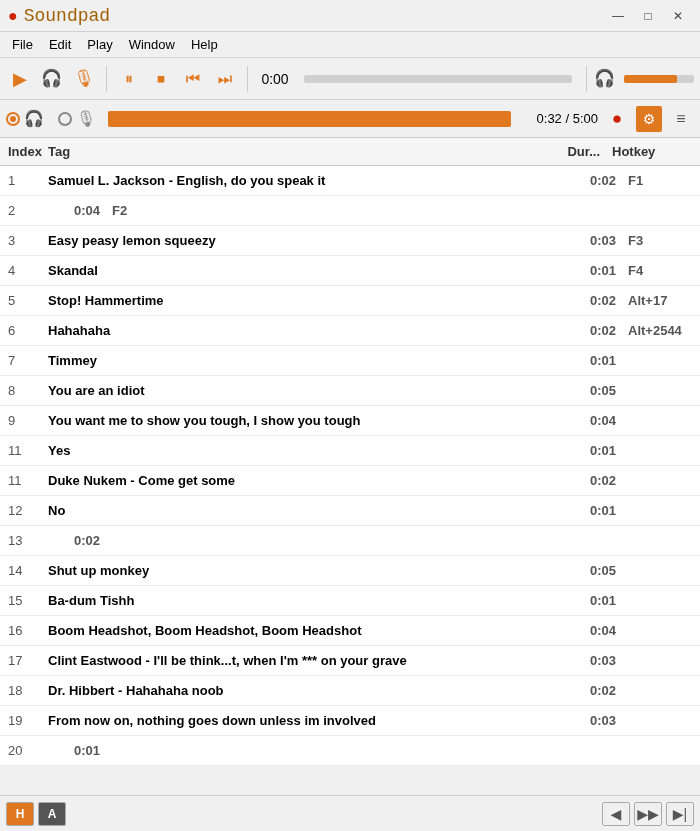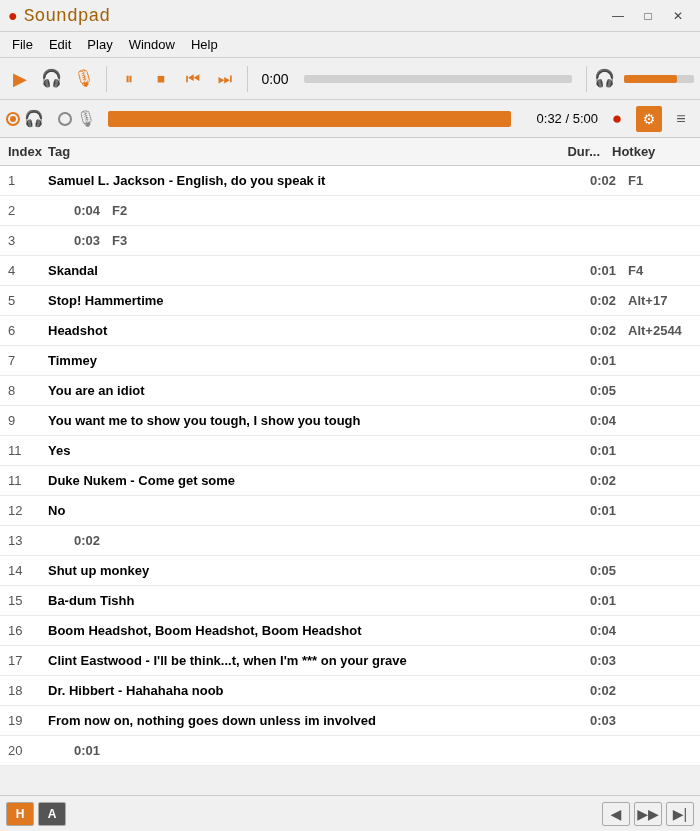--- a/index.html
+++ b/index.html
@@ -366,38 +366,39 @@
       <div class="col-dur">0:02</div>
       <div class="col-hotkey">F1</div>
     </div>
     <div class="table-row">
       <div class="col-index">2</div>
       <div class="col-dur">0:04</div>
       <div class="col-hotkey">F2</div>
     </div>
     <div class="table-row">
       <div class="col-index">3</div>
+      <div class="col-tag">Easy peasy lemon squeezy</div>
       <div class="col-dur">0:03</div>
       <div class="col-hotkey">F3</div>
     </div>
     <div class="table-row">
       <div class="col-index">4</div>
       <div class="col-tag">Skandal</div>
       <div class="col-dur">0:01</div>
       <div class="col-hotkey">F4</div>
     </div>
     <div class="table-row">
       <div class="col-index">5</div>
       <div class="col-tag">Stop! Hammertime</div>
       <div class="col-dur">0:02</div>
       <div class="col-hotkey">Alt+17</div>
     </div>
     <div class="table-row">
       <div class="col-index">6</div>
-      <div class="col-tag">Headshot</div>
+      <div class="col-tag">Hahahaha</div>
       <div class="col-dur">0:02</div>
       <div class="col-hotkey">Alt+2544</div>
     </div>
     <div class="table-row">
       <div class="col-index">7</div>
       <div class="col-tag">Timmey</div>
       <div class="col-dur">0:01</div>
       <div class="col-hotkey"></div>
     </div>
     <div class="table-row">

